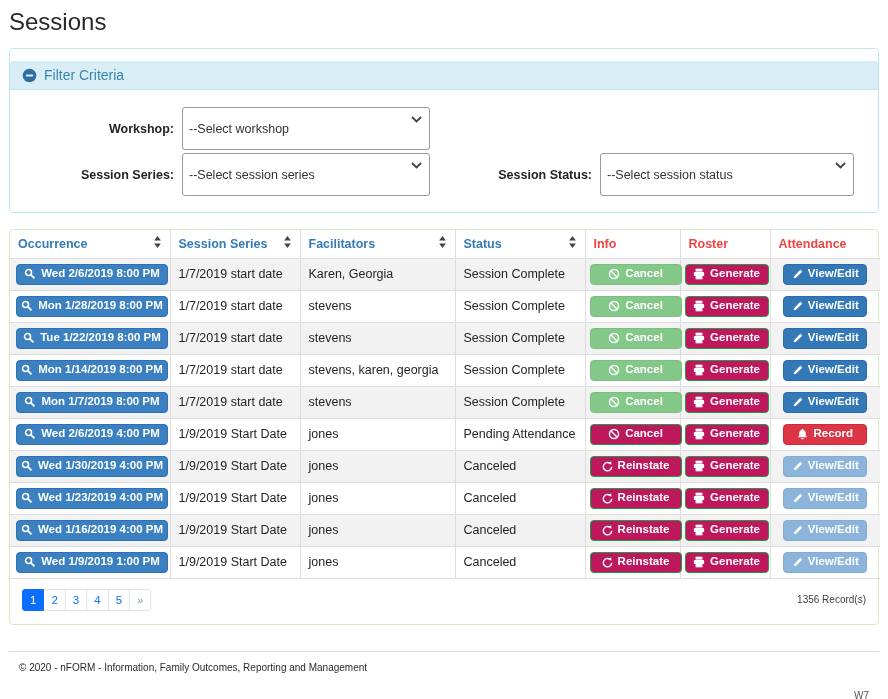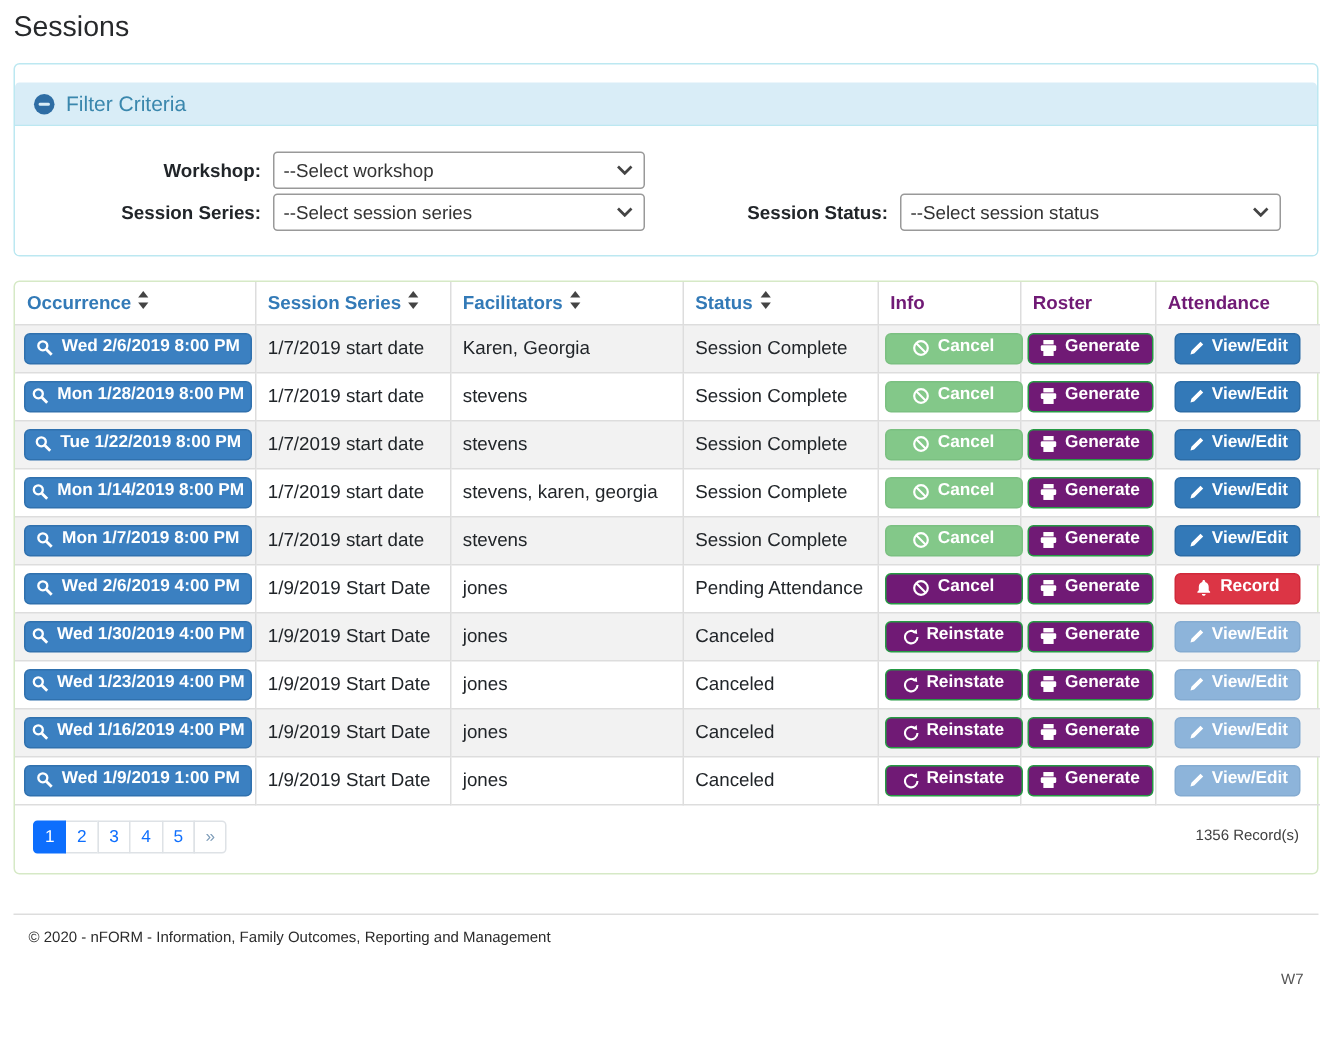--- a/index.html
+++ b/index.html
@@ -2,77 +2,77 @@
 <html><head>
 <meta charset="utf-8">
 <style>
   * { box-sizing: border-box; }
   html,body { margin:0; padding:0; }
   body {
     width:888px; height:699px; background:#fff; color:#212529;
     font-family:"Liberation Sans", sans-serif; overflow:hidden;
   }
   .content { padding:0 9px; }
-  .page-title { font-size:19px; font-weight:500; margin:8px 0 12px; color:#27292b; }
+  .page-title { font-size:24px; font-weight:500; margin:8px 0 12px; color:#27292b; }
 
   
   .panel-filter { border:1px solid #bce8f1; border-radius:4px; }
   .panel-filter .hd {
     background:#d9edf7; color:#3a87ad; padding:6px 12px; font-size:14px;
     display:flex; align-items:center; gap:7px; border-bottom:1px solid #bce8f1;
     border-radius:3px 3px 0 0;
     margin-top:12px;
   }
   .panel-filter .bd { padding:17px 12px 14px; background:#fff; border-radius:0 0 3px 3px; }
   .frow { display:flex; align-items:center; margin-bottom:3px; }
   .frow:last-child { margin-bottom:2px; }
   .flabel { width:160px; text-align:right; font-weight:bold; font-size:12.5px; padding-right:8px; }
   .flabel.second { width:170px; }
   .select-wrap { position:relative; display:inline-block; }
   .select-wrap .chev { position:absolute; right:8px; top:9px; pointer-events:none; line-height:0; }
   select.ctl {
     appearance:none; -webkit-appearance:none; -moz-appearance:none;
-    width:248px; height:25px; border:1px solid #999; border-radius:3px;
+    width:248px; height:43px; border:1px solid #999; border-radius:3px;
     background:#fff; font-size:12.5px; color:#333; padding:0 8px 0 6px;
     font-family:inherit;
   }
   select.ctl.status { width:254px; }
   select.ctl.small { width:52px; height:26px; padding:0 20px 0 10px; }
 
   
   .panel-table { border:1px solid #d6e9c6; border-radius:4px; margin-top:16px; }
   .toolbar {
     background:#dff0d8; padding:11px 12px; display:flex; justify-content:flex-end;
     align-items:center; gap:7px; font-size:12.5px; border-bottom:1px solid #d6e9c6;
     border-radius:3px 3px 0 0; color:#212529;
   }
   table { width:100%; border-collapse:collapse; font-size:12.5px; table-layout:fixed; }
   col.c-occ{width:160px;} col.c-ser{width:130px;} col.c-fac{width:155px;}
   col.c-sta{width:130px;} col.c-inf{width:95px;} col.c-ros{width:90px;} col.c-att{width:110px;}
   th, td { border:1px solid #ddd; padding:5px 8px; text-align:left; vertical-align:middle; }
   table tr > *:first-child { border-left:none; }
   table tr > *:last-child { border-right:none; }
   thead th { border-top:none; color:#337ab7; font-weight:bold; height:28px; }
-  thead th.plain { color:#701a75; }
-  .th-wrap { display:flex; align-items:center; gap:4px; }
+  thead th.plain { color:#ef4444; }
+  .th-wrap { display:flex; align-items:center; justify-content:space-between; gap:4px; }
   tbody tr { height:32px; }
   tbody tr.striped { background:#f2f2f2; }
   td.center { text-align:center; padding:5px 4px; }
   td.occ { padding:0 6px; }
 
   
   .btn {
     display:inline-flex; align-items:center; justify-content:center; gap:5px;
     border-radius:4px; color:#fff; font-size:11.5px; font-weight:bold; height:21px;
     padding:0 8px; border:1px solid transparent; cursor:pointer; font-family:inherit;
     line-height:1; white-space:nowrap;
   }
   .btn .btn-icon { display:inline-flex; line-height:0; }
   .btn-occ   { width:152px; background:#3b80c1; border-color:#3071ae; }
-  .btn-green { background:#701a75; border-color:#259a43; }
+  .btn-green { background:#be185d; border-color:#259a43; }
   .btn-green.disabled { background:#83c889; border-color:#7bc081; cursor:default; }
   .btn-blue  { background:#3379b8; border-color:#2c6ca6; }
   .btn-blue.disabled { background:#8db4da; border-color:#84abd1; cursor:default; }
   .btn-red   { background:#dc3545; border-color:#d02a3a; }
   .w92 .btn { width:92px; }
   .w84 .btn { width:84px; }
 
   
   .bottom-row { display:flex; justify-content:space-between; align-items:center; padding:10px 12px 13px; }
   .pagination { display:inline-flex; }

